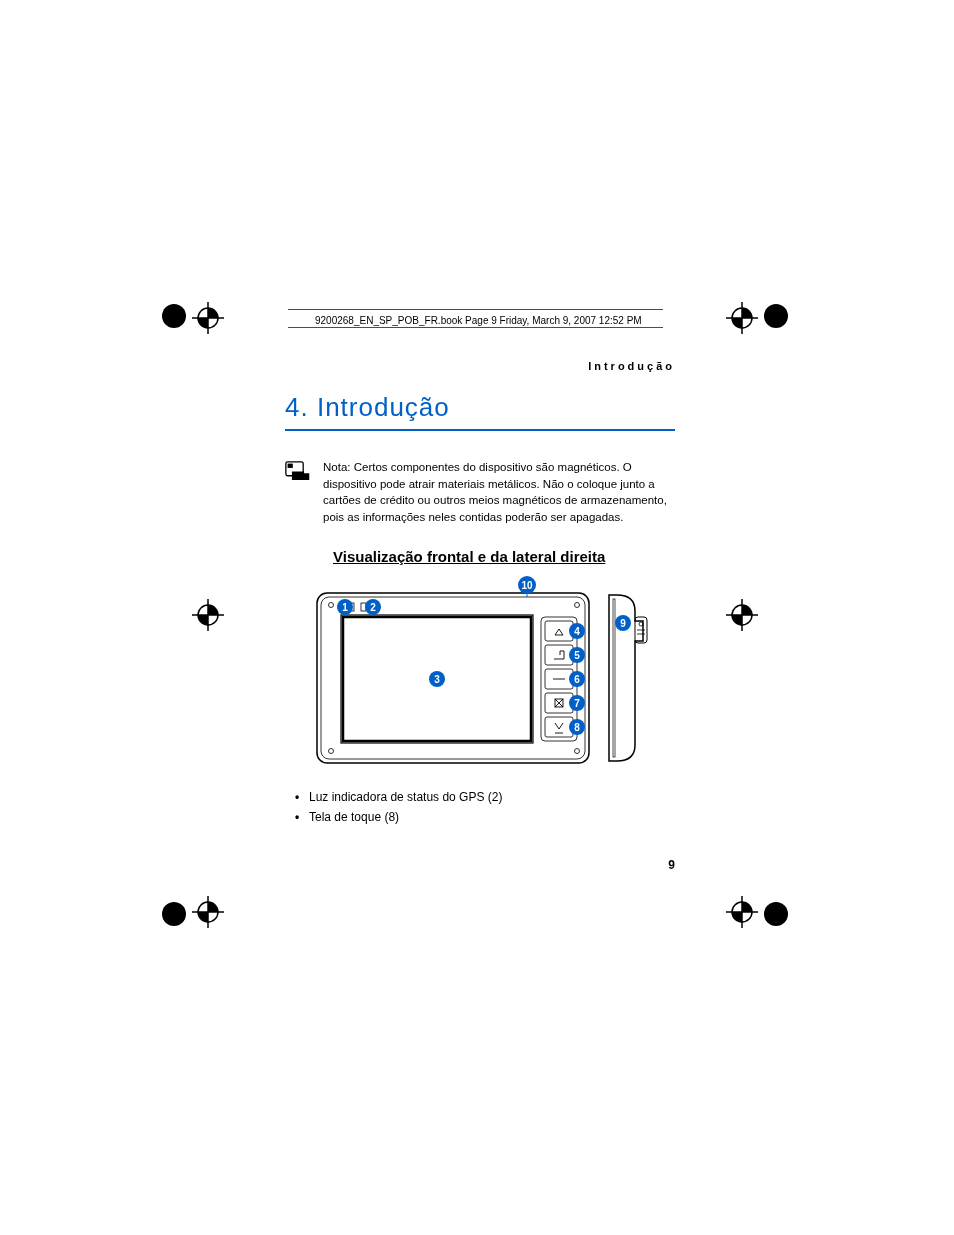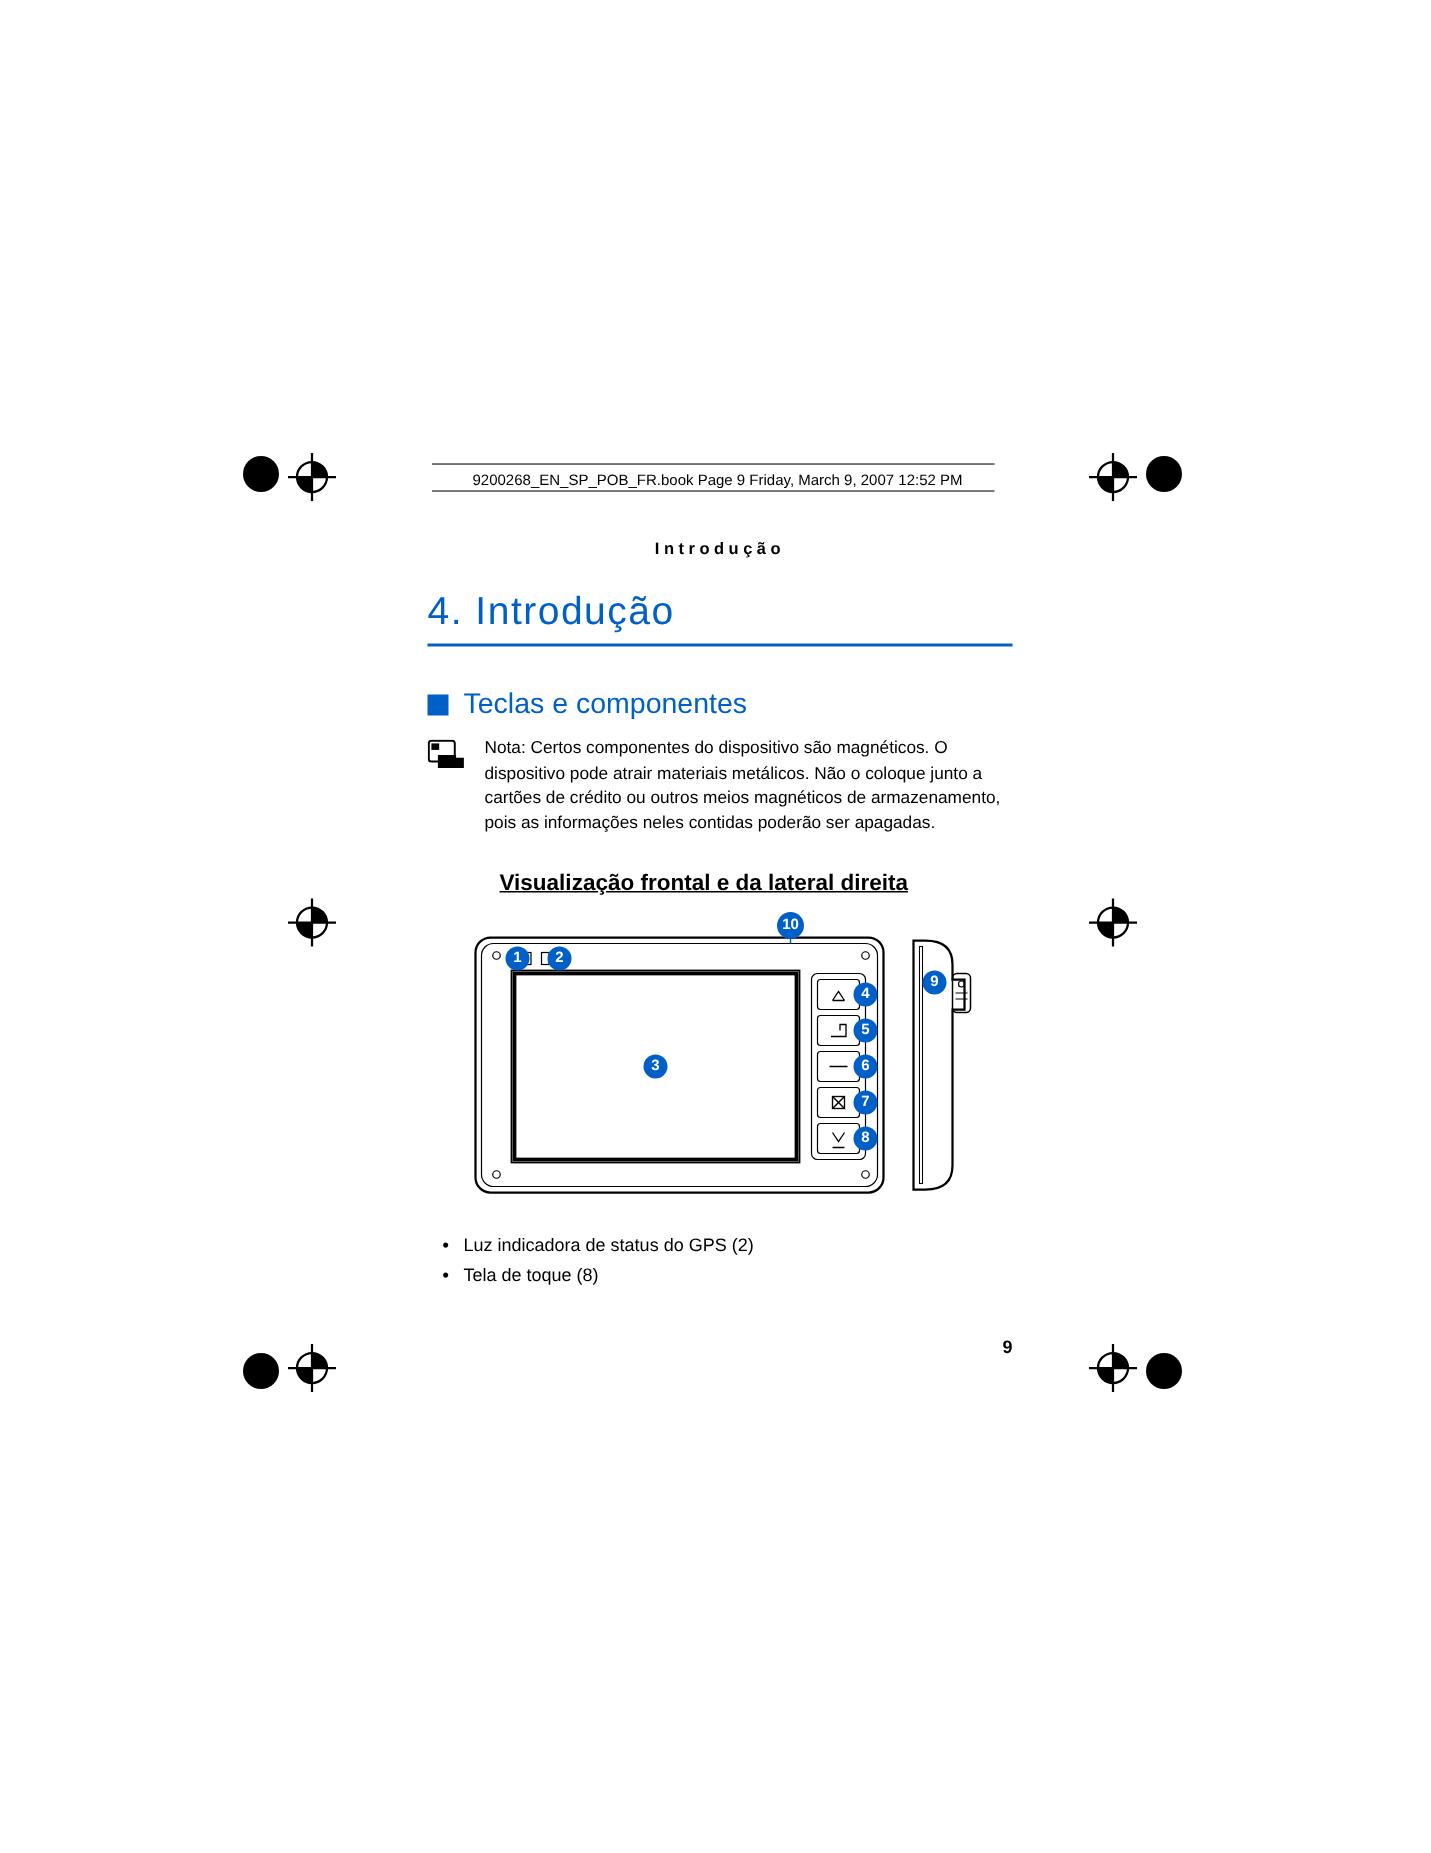--- a/index.html
+++ b/index.html
@@ -17,21 +17,21 @@
     font-size: 10px;
     color: #000;
   }
   .content {
     position: absolute;
     left: 285px;
     top: 360px;
     width: 390px;
   }
   .running-head {
-    text-align: center;
+    text-align: right;
     font-size: 11px;
     letter-spacing: 3px;
     font-weight: bold;
     margin-bottom: 20px;
     color: #000;
   }
   .chapter-title {
     font-size: 26px;
     color: #0060c8;
     font-weight: normal;
@@ -181,24 +181,20 @@
   <rect x="288" y="327" width="375" height="0.7" fill="#000"></rect>
 </svg>
 
 <div class="header-text">9200268_EN_SP_POB_FR.book  Page 9  Friday, March 9, 2007  12:52 PM</div>
 
 <div class="content">
   <div class="running-head">Introdução</div>
 
   <h1 class="chapter-title">4.   Introdução</h1>
 
-  <h2 class="section-title">
-    <span class="sq"></span>
-    <span>Teclas e componentes</span>
-  </h2>
 
   <div class="note-row">
     <div class="note-icon">
       <svg viewBox="0 0 30 24">
         <rect x="1" y="1" width="20" height="16" rx="2" fill="none" stroke="#000" stroke-width="1.5"></rect>
         <polygon points="8,12 8,22 28,22 28,14 22,14 22,12" fill="#000"></polygon>
         <rect x="3" y="3" width="6" height="5" fill="#000"></rect>
       </svg>
     </div>
     <div class="note-text">Nota: Certos componentes do dispositivo são magnéticos. O dispositivo pode atrair materiais metálicos. Não o coloque junto a cartões de crédito ou outros meios magnéticos de armazenamento, pois as informações neles contidas poderão ser apagadas.</div>

